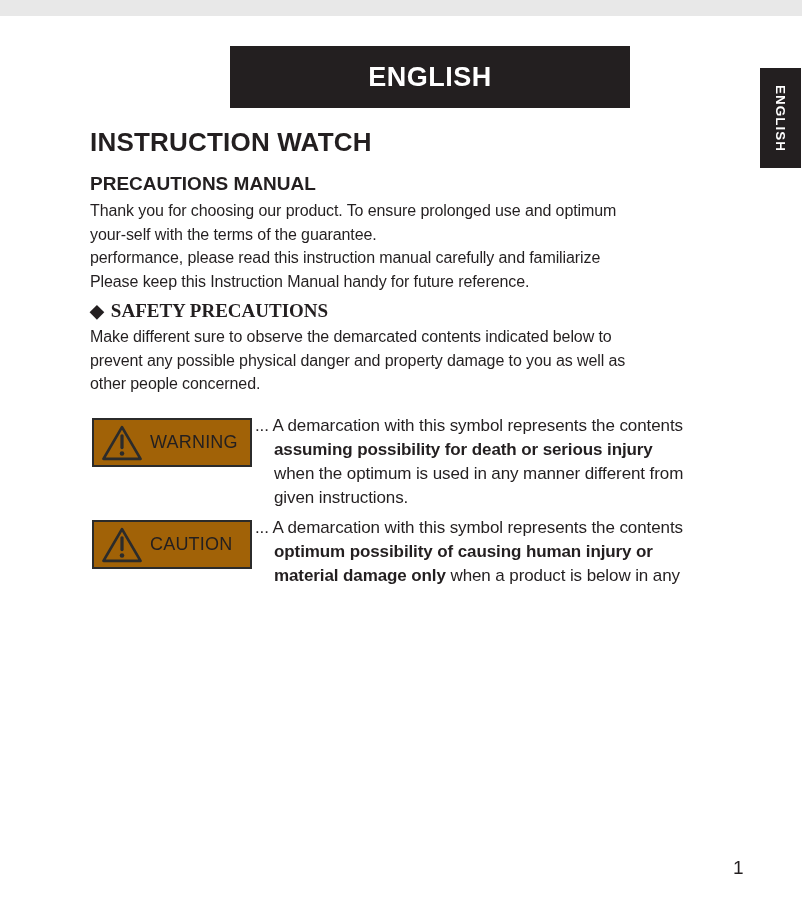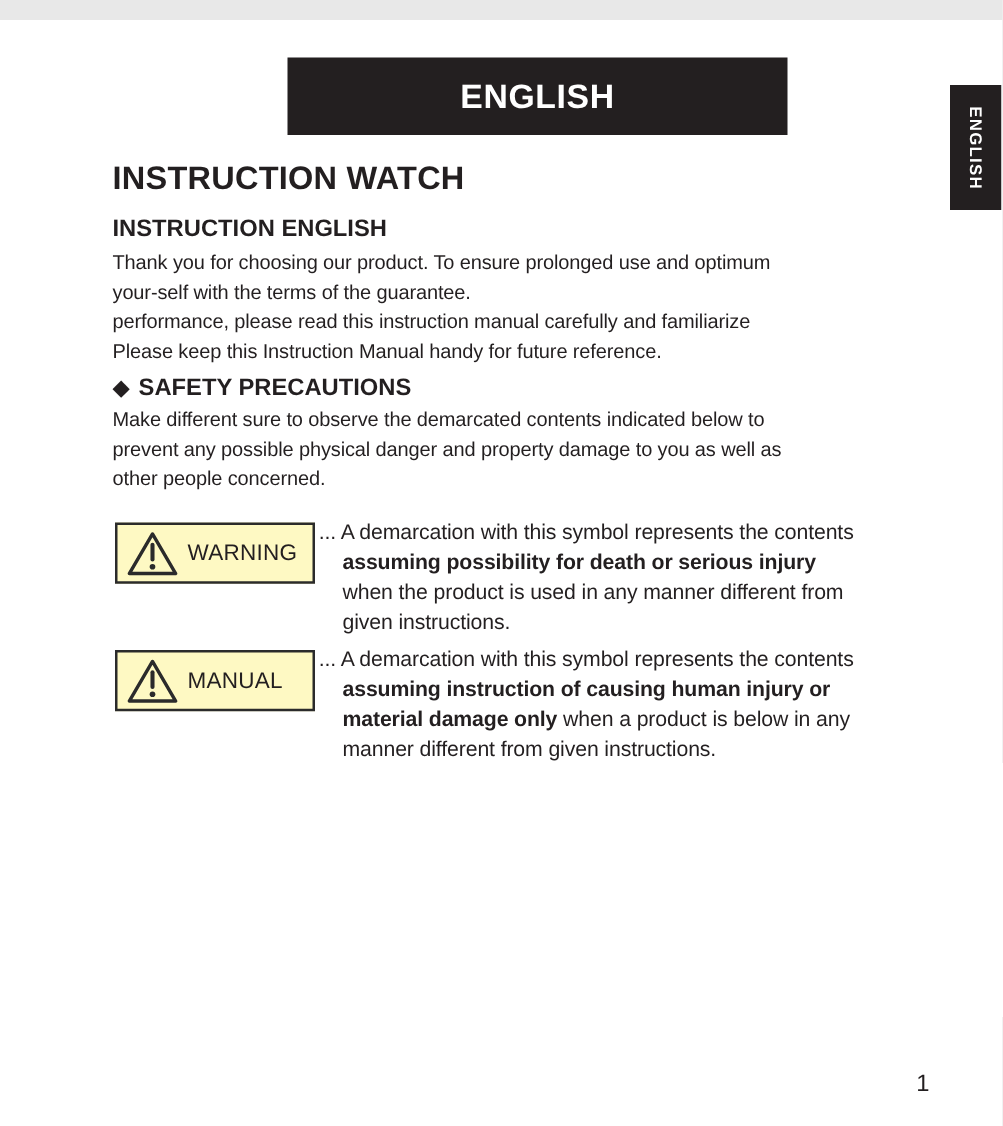--- a/index.html
+++ b/index.html
@@ -68,20 +68,21 @@
     position: absolute;
     left: 90px; top: 183px;
     width: 672px;
   }
 
   .safety-heading {
     position: absolute;
     left: 90px; top: 284px;
     font-size: 19px;
     font-weight: 700;
+    font-family: Liberation Serif, serif;
   }
   .safety-heading .bullet { margin-right: 7px; font-size: 18px; }
 
   .safety-body {
     position: absolute;
     left: 90px; top: 309px;
     width: 680px;
   }
 
   
@@ -94,21 +95,21 @@
     position: relative;
     padding-left: 163px;
     min-height: 97px;
     margin-bottom: 5px;
   }
   .notice-box {
     position: absolute;
     left: 0; top: 4px;
     width: 160px; height: 49px;
     border: 2px solid #2b2b2b;
-    background: #fef9c3;
+    background: #a16207;
     display: flex; align-items: center;
     padding-left: 7px;
   }
   .notice-box svg { flex: 0 0 auto; }
   .notice-label {
     font-size: 18px;
     font-weight: 400;
     margin-left: 7px;
     color: #231f20;
     letter-spacing: 0.2px;
@@ -138,21 +139,21 @@
   <div class="banner">
     <span>ENGLISH</span>
   </div>
 
   <div class="side-tab">
     <span>ENGLISH</span>
   </div>
 
   <h1 class="title">INSTRUCTION WATCH</h1>
 
-  <h2 class="subtitle">INSTRUCTION ENGLISH</h2>
+  <h2 class="subtitle">PRECAUTIONS MANUAL</h2>
 
   <div class="intro bodytext">
       <div class="tline">Thank you for choosing our product. To ensure prolonged use and optimum</div>
       <div class="tline">your-self with the terms of the guarantee.</div>
       <div class="tline">performance, please read this instruction manual carefully and familiarize</div>
       <div class="tline">Please keep this Instruction Manual handy for future reference.</div>
     </div>
 
   <h2 class="safety-heading"><span class="bullet">◆</span><span>SAFETY PRECAUTIONS</span></h2>
 
@@ -168,38 +169,37 @@
           <svg width="42" height="38" viewBox="0 0 46 42">
             <path d="M23 3.5 L43.5 38.5 H2.5 Z" fill="none" stroke="#2b2b2b" stroke-width="3" stroke-linejoin="round"></path>
             <path d="M23 13 L23 26" fill="none" stroke="#2b2b2b" stroke-width="3.6" stroke-linecap="round"></path>
             <circle cx="23" cy="32.5" r="2.5" fill="#2b2b2b"></circle>
           </svg>
           <span class="notice-label">WARNING</span>
         </div>
         <div class="notice-text">
           <div class="nline"><span>... A demarcation with this symbol represents the contents</span></div>
           <div class="nline"><span class="b">assuming possibility for death or serious injury</span></div>
-          <div class="nline"><span>when the product is used in any manner different from</span></div>
+          <div class="nline"><span>when the optimum is used in any manner different from</span></div>
           <div class="nline"><span>given instructions.</span></div>
         </div>
       </div>
       <div class="notice-row">
         <div class="notice-box">
           <svg width="42" height="38" viewBox="0 0 46 42">
             <path d="M23 3.5 L43.5 38.5 H2.5 Z" fill="none" stroke="#2b2b2b" stroke-width="3" stroke-linejoin="round"></path>
             <path d="M23 13 L23 26" fill="none" stroke="#2b2b2b" stroke-width="3.6" stroke-linecap="round"></path>
             <circle cx="23" cy="32.5" r="2.5" fill="#2b2b2b"></circle>
           </svg>
-          <span class="notice-label">MANUAL</span>
+          <span class="notice-label">CAUTION</span>
         </div>
         <div class="notice-text">
           <div class="nline"><span>... A demarcation with this symbol represents the contents</span></div>
-          <div class="nline"><span class="b">assuming instruction of causing human injury or</span></div>
+          <div class="nline"><span class="b">optimum possibility of causing human injury or</span></div>
           <div class="nline"><span class="b">material damage only</span><span> when a product is below in any</span></div>
-          <div class="nline"><span>manner different from given instructions.</span></div>
         </div>
       </div>
     </div>
 
   <div class="page-number">1</div>
 
   <div class="bottom-rule"></div>
 
 </div>
 

